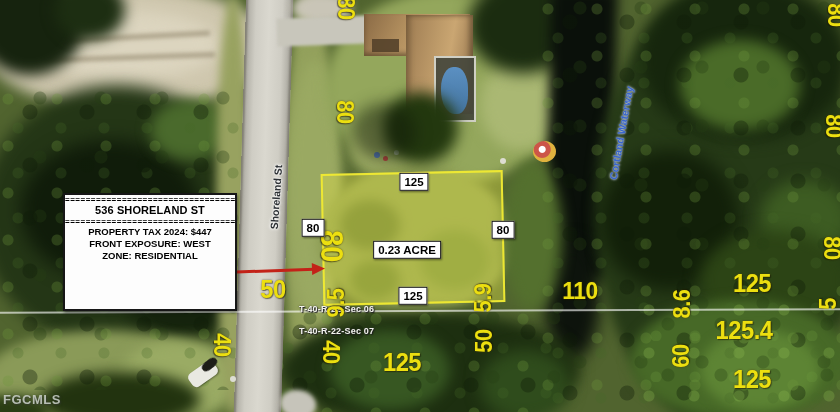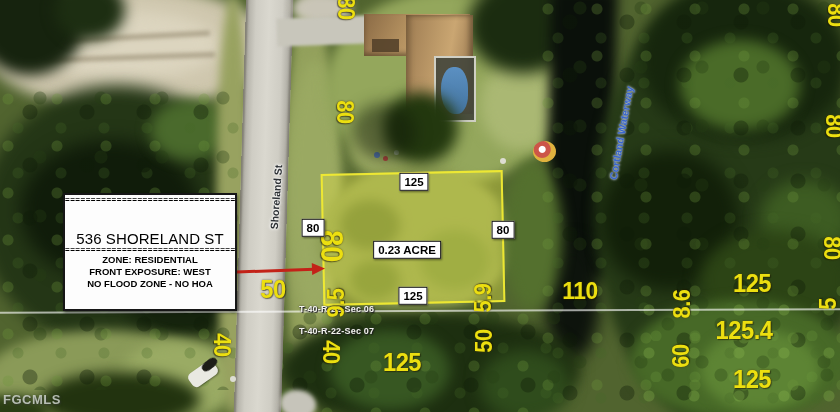--- a/index.html
+++ b/index.html
@@ -50,21 +50,21 @@
   .waterway{left:621px;top:133px;font-size:10.5px;color:#3a66cc;
     transform:translate(-50%,-50%) rotate(-80deg);
     text-shadow:0 0 2px rgba(225,235,255,.95),0 0 3px rgba(200,215,245,.8);}
   .infobox{
     position:absolute;left:63px;top:193px;width:174px;height:118px;z-index:11;
     background:#fdfdfd;border:2px solid #161616;box-sizing:border-box;
     text-align:center;color:#000;overflow:hidden;
     box-shadow:1px 2px 3px rgba(0,0,0,.4);}
   .eq{font-size:8px;font-weight:bold;line-height:8px;height:8px;white-space:nowrap;
     overflow:hidden;margin-top:1px;letter-spacing:.5px;}
-  .addr{font-size:15px;font-weight:normal;line-height:13px;letter-spacing:.1px;margin-top:28px;}
+  .addr{font-size:11px;font-weight:bold;line-height:13px;letter-spacing:.1px;}
   .det{font-size:9.5px;font-weight:bold;line-height:12px;}
   .arrow{position:absolute;left:236px;top:264px;width:90px;height:12px;z-index:10;
     transform:rotate(-2deg);}
   .arrow-line{position:absolute;left:0;top:5px;width:78px;height:3px;background:#c32218;}
   .arrow-head{position:absolute;left:76px;top:0;width:0;height:0;
     border-left:13px solid #c32218;border-top:6px solid transparent;border-bottom:6px solid transparent;}
   .watermark{position:absolute;left:3px;top:392px;z-index:12;font-size:13px;font-weight:bold;
     color:rgba(205,210,203,.85);letter-spacing:.5px;
     text-shadow:1px 1px 2px rgba(50,55,48,.8);}
   .roof-main{position:absolute;left:364px;top:14px;width:106px;height:42px;z-index:3;
@@ -171,23 +171,23 @@
   <div class="seclabel" style="left:299px;top:304px;">T-40-R-22-Sec 06</div>
   <div class="seclabel" style="left:299px;top:314px;margin-top:12px;">T-40-R-22-Sec 07</div>
 
   <div class="maplabel street">Shoreland St</div>
   <div class="maplabel waterway">Cortland Waterway</div>
 
   <div class="infobox">
     <div class="eq">==========================================</div>
     <div class="addr">536 SHORELAND ST</div>
     <div class="eq">==========================================</div>
+    <div class="det">PROPERTY TAX 2024: $447</div>
+    <div class="det">FRONT EXPOSURE: WEST</div>
     <div class="det">ZONE: RESIDENTIAL</div>
-    <div class="det">FRONT EXPOSURE: WEST</div>
-    <div class="det">NO FLOOD ZONE - NO HOA</div>
   </div>
 
   <div class="arrow">
     <div class="arrow-line"></div>
     <div class="arrow-head"></div>
   </div>
 
   <div class="watermark">FGCMLS</div>
 <div class="meas" style="left: 345px; top: 8px; font-size: 23px; transform: translate(-50%, -50%) rotate(90deg) scaleX(0.95);">80</div>
     <div class="meas" style="left: 344px; top: 112px; font-size: 23px; transform: translate(-50%, -50%) rotate(90deg) scaleX(0.95);">80</div>

